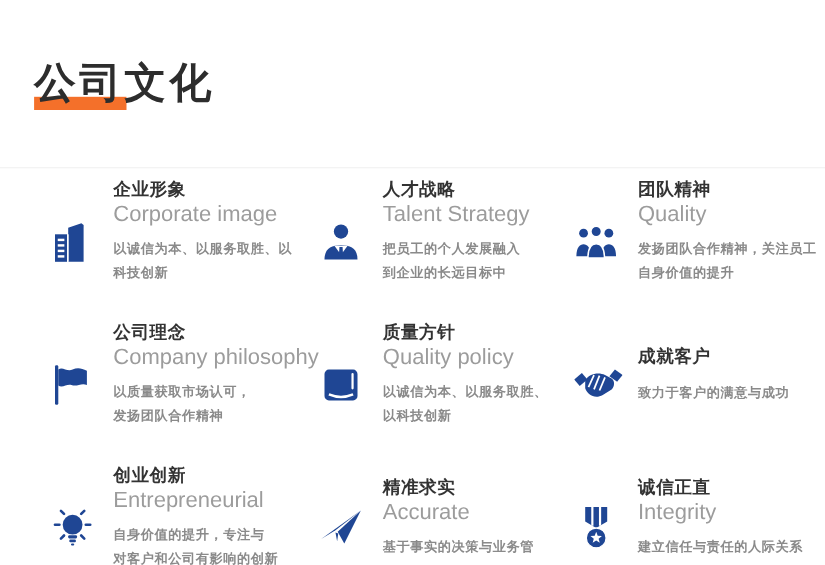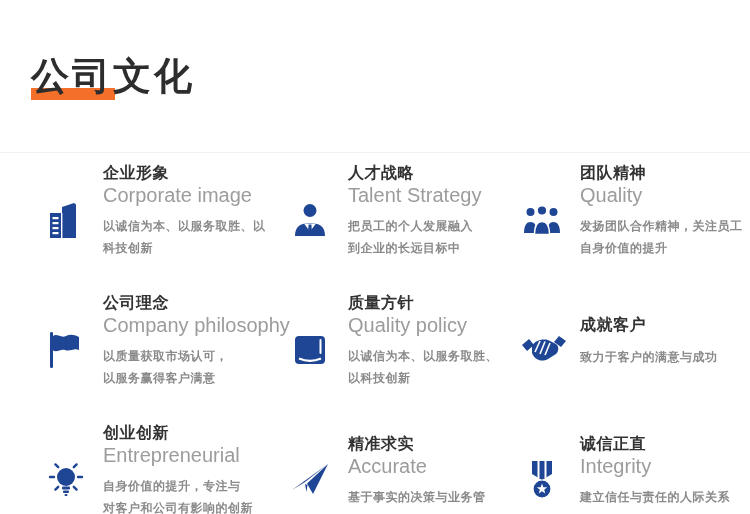--- a/index.html
+++ b/index.html
@@ -115,21 +115,21 @@
         <svg width="40" height="40" viewBox="0 0 40 40">
           <rect class="ic" x="5" y="2" width="3" height="36" rx="1.2"></rect>
           <path class="ic" d="M8,6 C12,3 16,8.5 21,6 C25,4 29,4.5 34,7 L34,20 C29,17.5 25,22 20,20 C16,18.5 12,23 8,20.5 Z"></path>
         </svg>
       </div>
       <div class="text-block">
         <div class="item-title">公司理念</div>
         <div class="item-subtitle">Company philosophy</div>
         <div class="item-desc">
           <div>以质量获取市场认可，</div>
-          <div>以服务赢得客户满意</div>
+          <div>发扬团队合作精神</div>
         </div>
       </div>
     </div>
 
     <div class="cell">
       <div class="icon-box">
         <svg width="40" height="40" viewBox="0 0 40 40">
           <rect class="ic" x="5" y="6" width="30" height="28" rx="4"></rect>
           <path d="M9,28.5 C16,31.5 24,31.5 31,28.5" stroke="#ffffff" stroke-width="2.2" fill="none"></path>
           <rect x="29.5" y="9" width="2" height="15" rx="1" fill="#ffffff"></rect>

